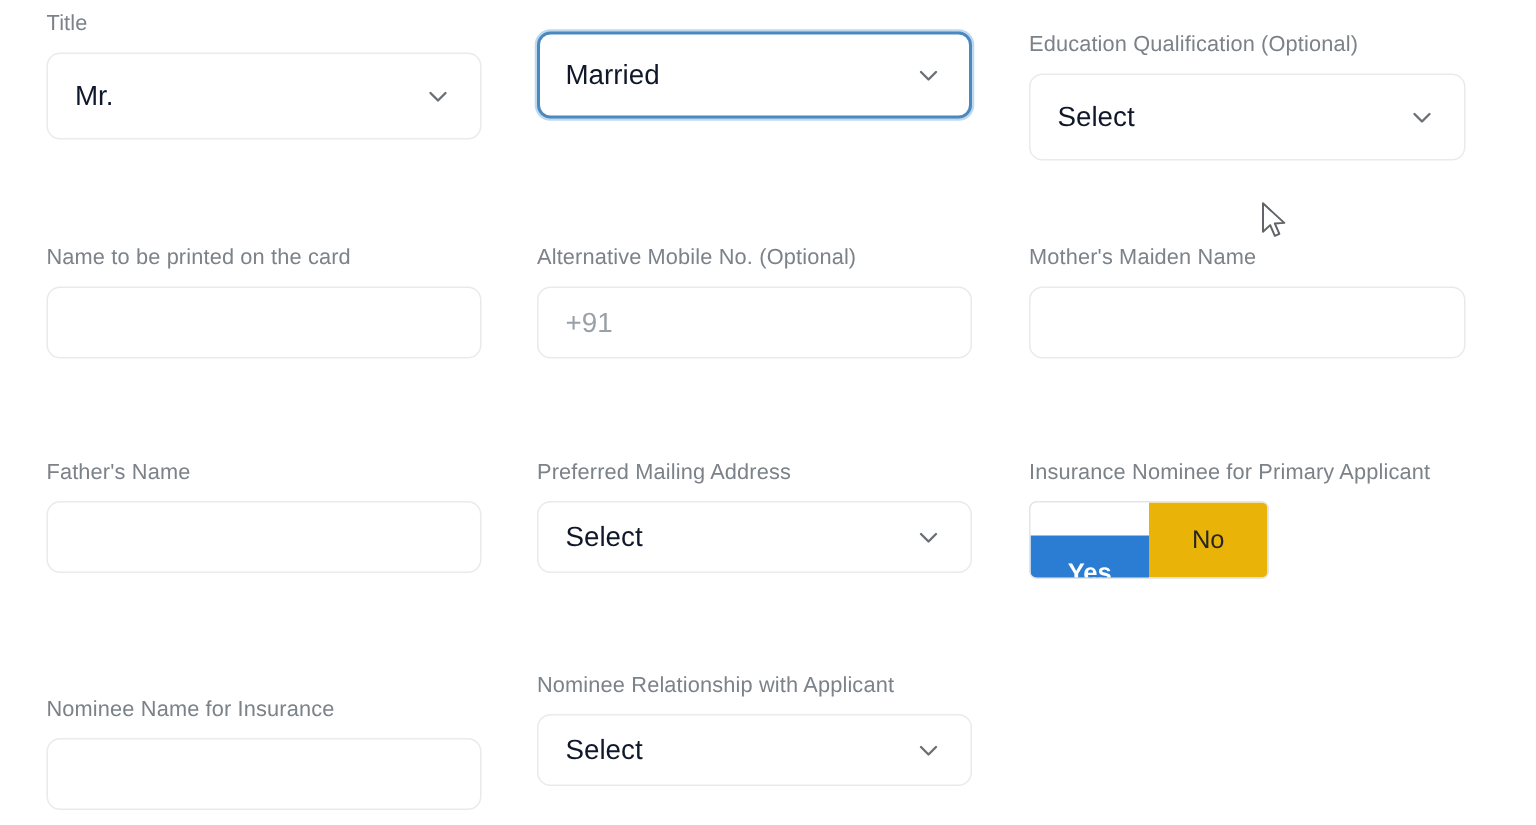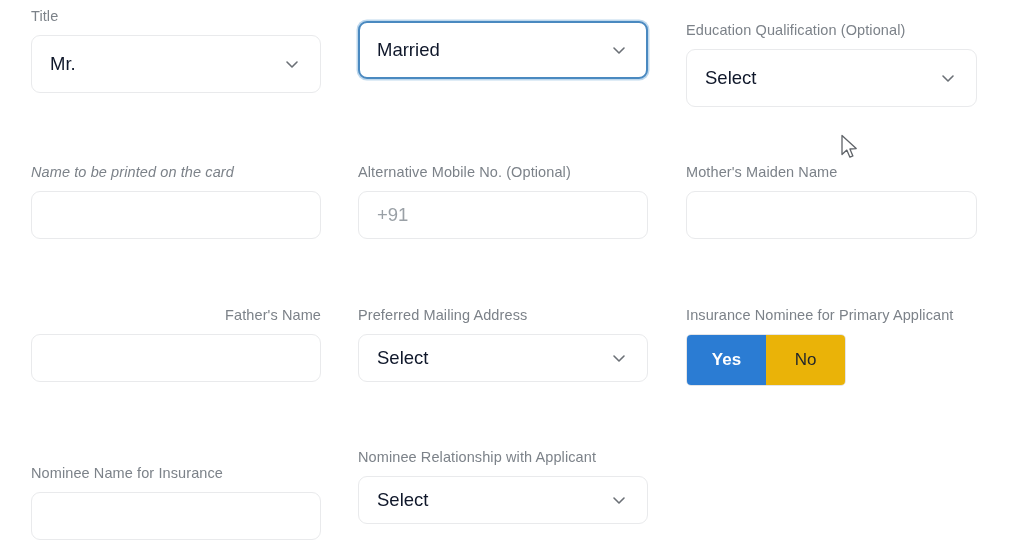--- a/index.html
+++ b/index.html
@@ -109,20 +109,21 @@
     font-size: 17px;
     color: #23272b;
     background: #eab308;
     box-sizing: border-box;
     padding: 0 14px;
   }
   .segmented .seg.active {
     background: #2b7cd3;
     color: #ffffff;
     font-weight: 600;
+    margin-top: 22px;
   }
 
   
   .cursor {
     position: absolute;
     width: 22px;
     height: 28px;
     pointer-events: none;
   }
   .cursor svg { display: block; }
@@ -160,42 +161,42 @@
     <div class="control">
       <span class="control-value">Select</span>
       <span class="chevron">
         <svg viewBox="0 0 20 20" fill="none" xmlns="http://www.w3.org/2000/svg">
           <path d="M5 8L10 13L15 8" stroke="#6b7076" stroke-width="1.6" stroke-linecap="round" stroke-linejoin="round"></path>
         </svg>
       </span>
     </div>
   </div>
 
-  <div class="field" style="left:31px; top:163px; width:290px;font-style:italic;">
+  <div class="field" style="left:31px; top:163px; width:290px;">
     <span class="field-label">Name to be printed on the card</span>
     <div class="control textbox">
       <span class="control-value placeholder"></span>
     </div>
   </div>
 
   <div class="field" style="left:358px; top:163px; width:290px;">
     <span class="field-label">Alternative Mobile No. (Optional)</span>
     <div class="control textbox">
       <span class="control-value placeholder">+91</span>
     </div>
   </div>
 
   <div class="field" style="left:686px; top:163px; width:291px;">
     <span class="field-label">Mother's Maiden Name</span>
     <div class="control textbox">
       <span class="control-value placeholder"></span>
     </div>
   </div>
 
-  <div class="field" style="left:31px; top:306px; width:290px;text-align:right;">
+  <div class="field" style="left:31px; top:306px; width:290px;">
     <span class="field-label">Father's Name</span>
     <div class="control textbox">
       <span class="control-value placeholder"></span>
     </div>
   </div>
 
   <div class="field" style="left:358px; top:306px; width:290px;">
     <span class="field-label">Preferred Mailing Address</span>
     <div class="control textbox">
       <span class="control-value">Select</span>

